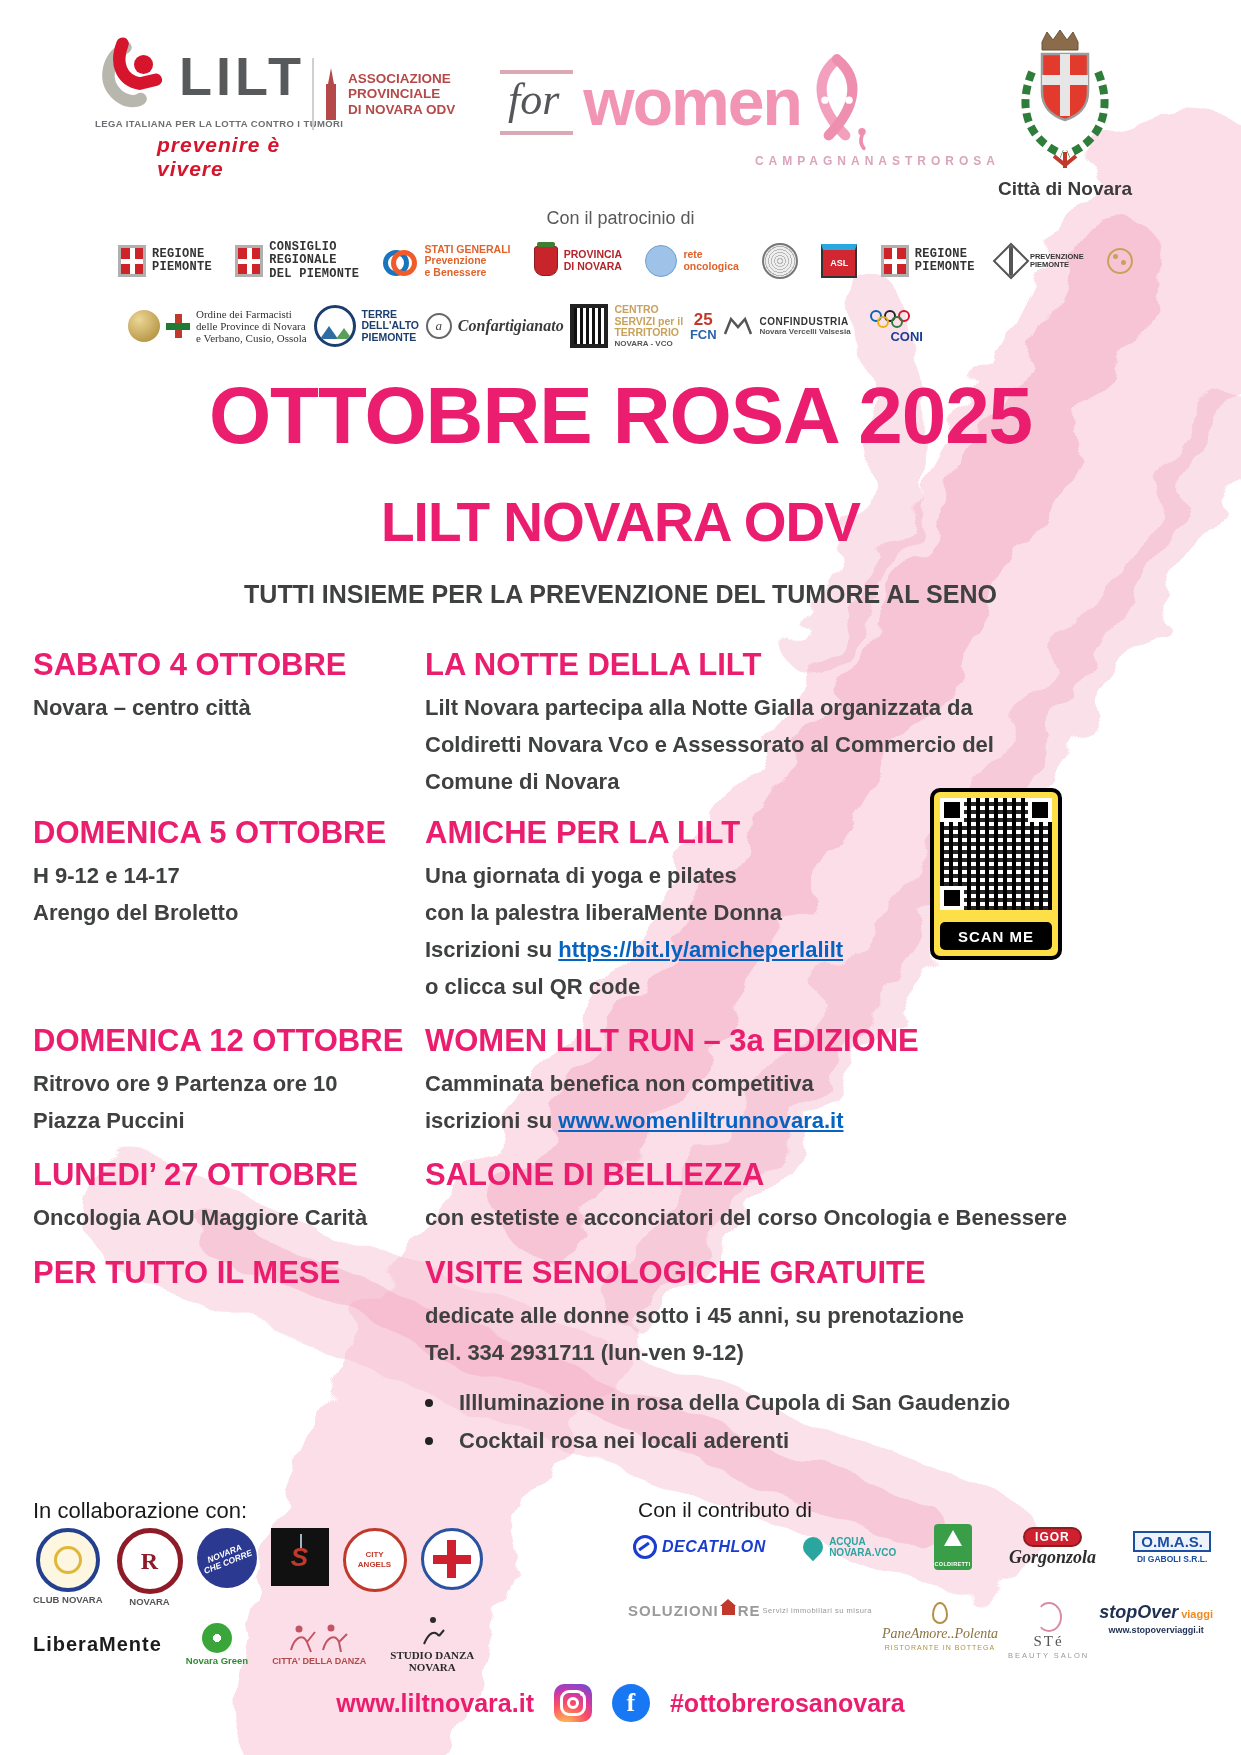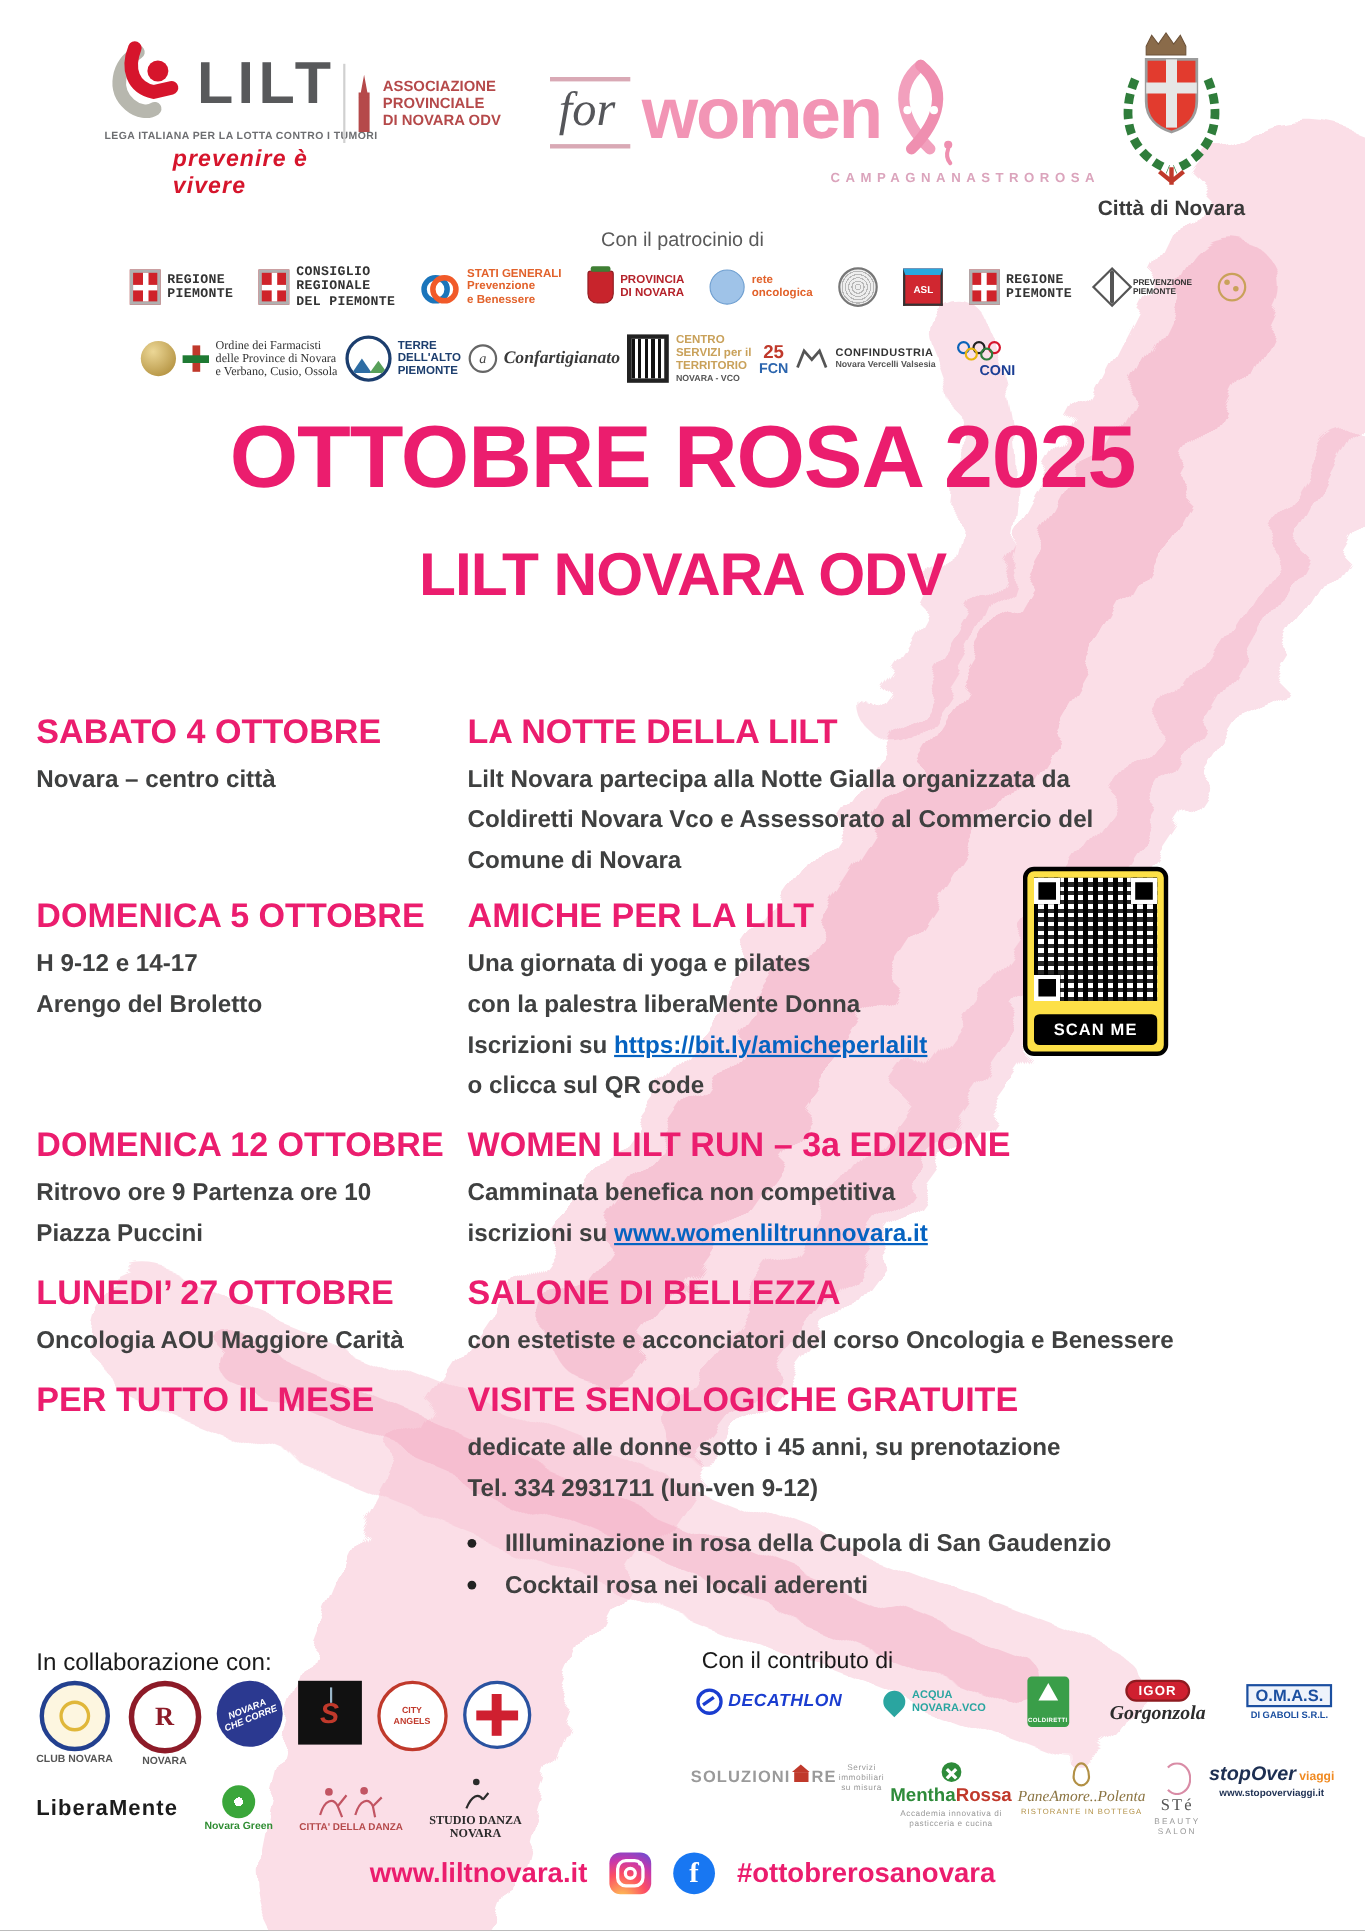--- a/index.html
+++ b/index.html
@@ -375,20 +375,21 @@
           <circle cx="14" cy="12" r="5" stroke="#e8b50e" fill="none" stroke-width="2"></circle>
           <circle cx="28" cy="12" r="5" stroke="#2f7d3b" fill="none" stroke-width="2"></circle>
         </svg>
         <span class="coni-label">CONI</span>
       </span>
     </div>
   </div>
 
   <div class="abs title-main center">OTTOBRE ROSA 2025</div>
   <div class="abs title-sub center">LILT NOVARA ODV</div>
+  <div class="abs title-tag center">TUTTI INSIEME PER LA PREVENZIONE DEL TUMORE AL SENO</div>
 
   <div class="abs event" style="top:648px">
     <div class="ev-left">
       <h3 class="ev-h">SABATO 4 OTTOBRE</h3>
       <div class="body pl">Novara – centro città</div>
     </div>
     <div class="ev-right">
       <h3 class="ev-h">LA NOTTE DELLA LILT</h3>
       <div class="body pl">Lilt Novara partecipa alla Notte Gialla organizzata da
 Coldiretti Novara Vco e Assessorato al Commercio del
@@ -552,25 +553,20 @@
 
   <div class="abs krow2">
     <div class="solu">
       <span class="solu-row">
         <span class="solu-word">SOLUZIONI</span>
         <span class="house"></span>
         <span class="solu-word">RE</span>
       </span>
       <span class="tiny-sub">Servizi immobiliari su misura</span>
     </div>
-    <div class="mentha">
-      <span class="x-ic"></span>
-      <span><span class="mentha-word mw-g">Mentha</span><span class="mentha-word mw-r">Rossa</span></span>
-      <span class="tiny-sub">Accademia innovativa di pasticceria e cucina</span>
-    </div>
     <div class="pane">
       <span class="pane-ic"></span>
       <span class="pane-word">PaneAmore..Polenta</span>
       <span class="pane-sub">RISTORANTE IN BOTTEGA</span>
     </div>
     <div class="ste">
       <span class="ste-ic"></span>
       <span class="ste-word">STé</span>
       <span class="tiny-sub" style="letter-spacing:2px">BEAUTY SALON</span>
     </div>

